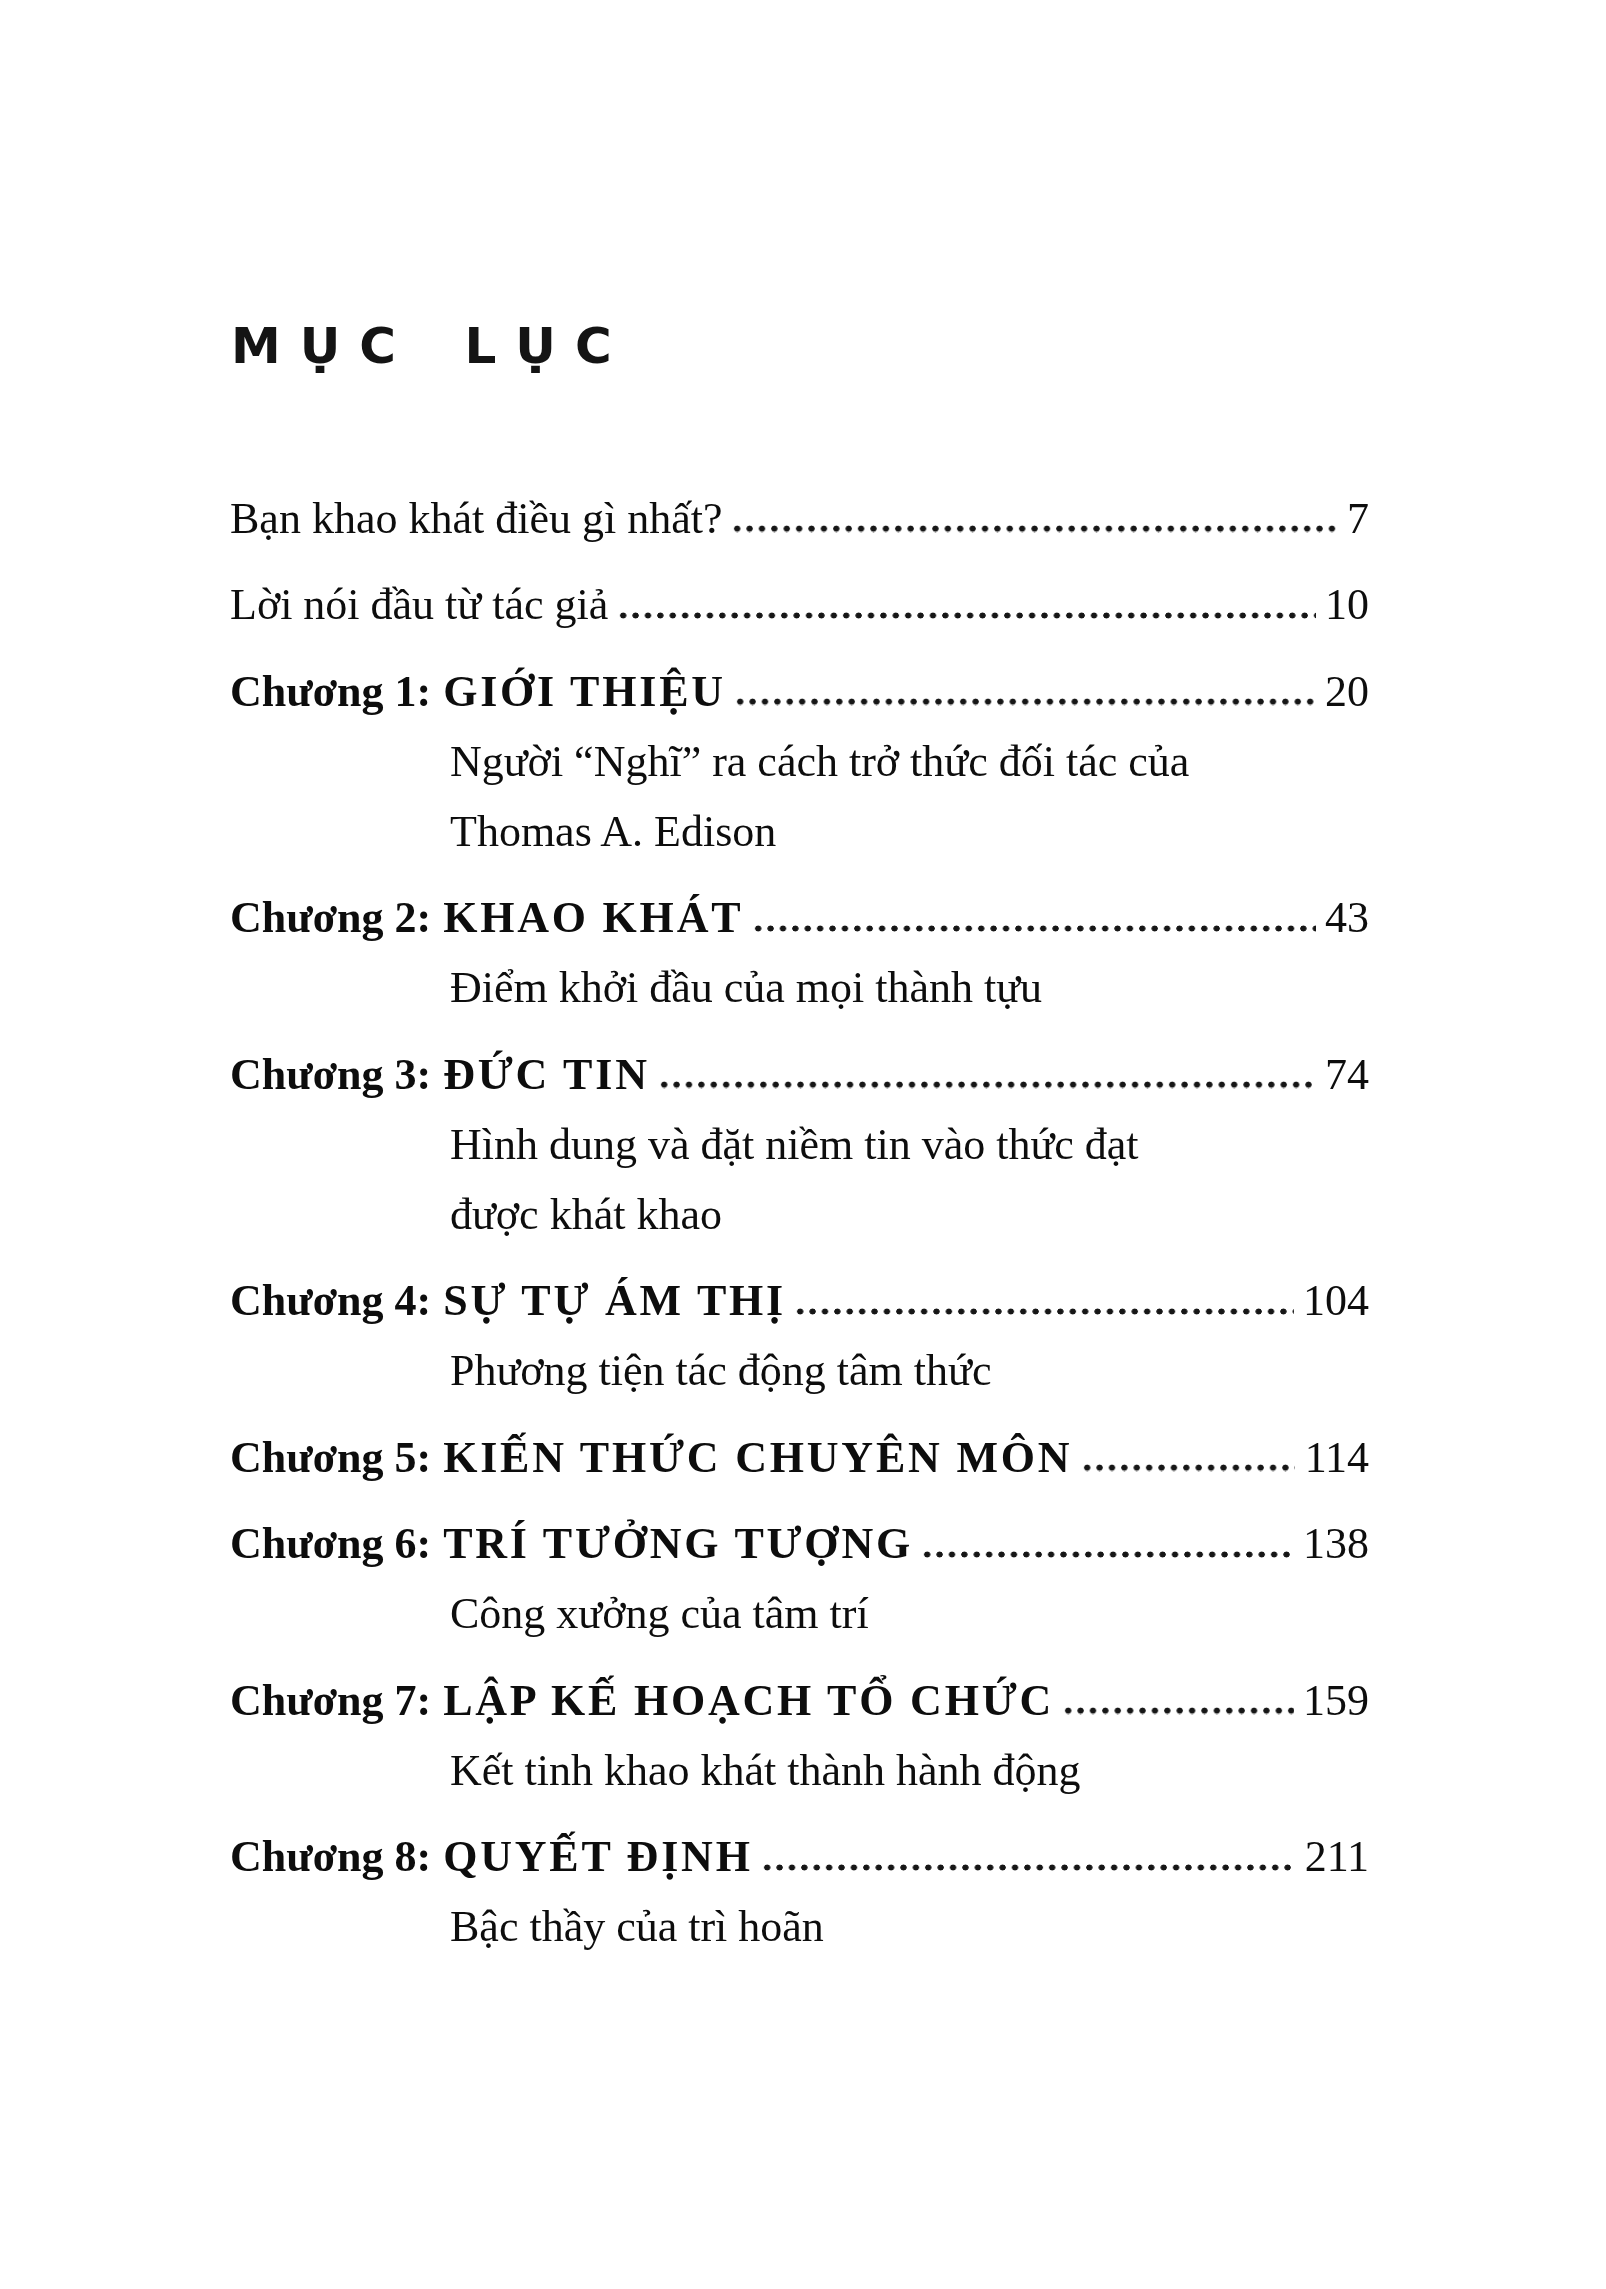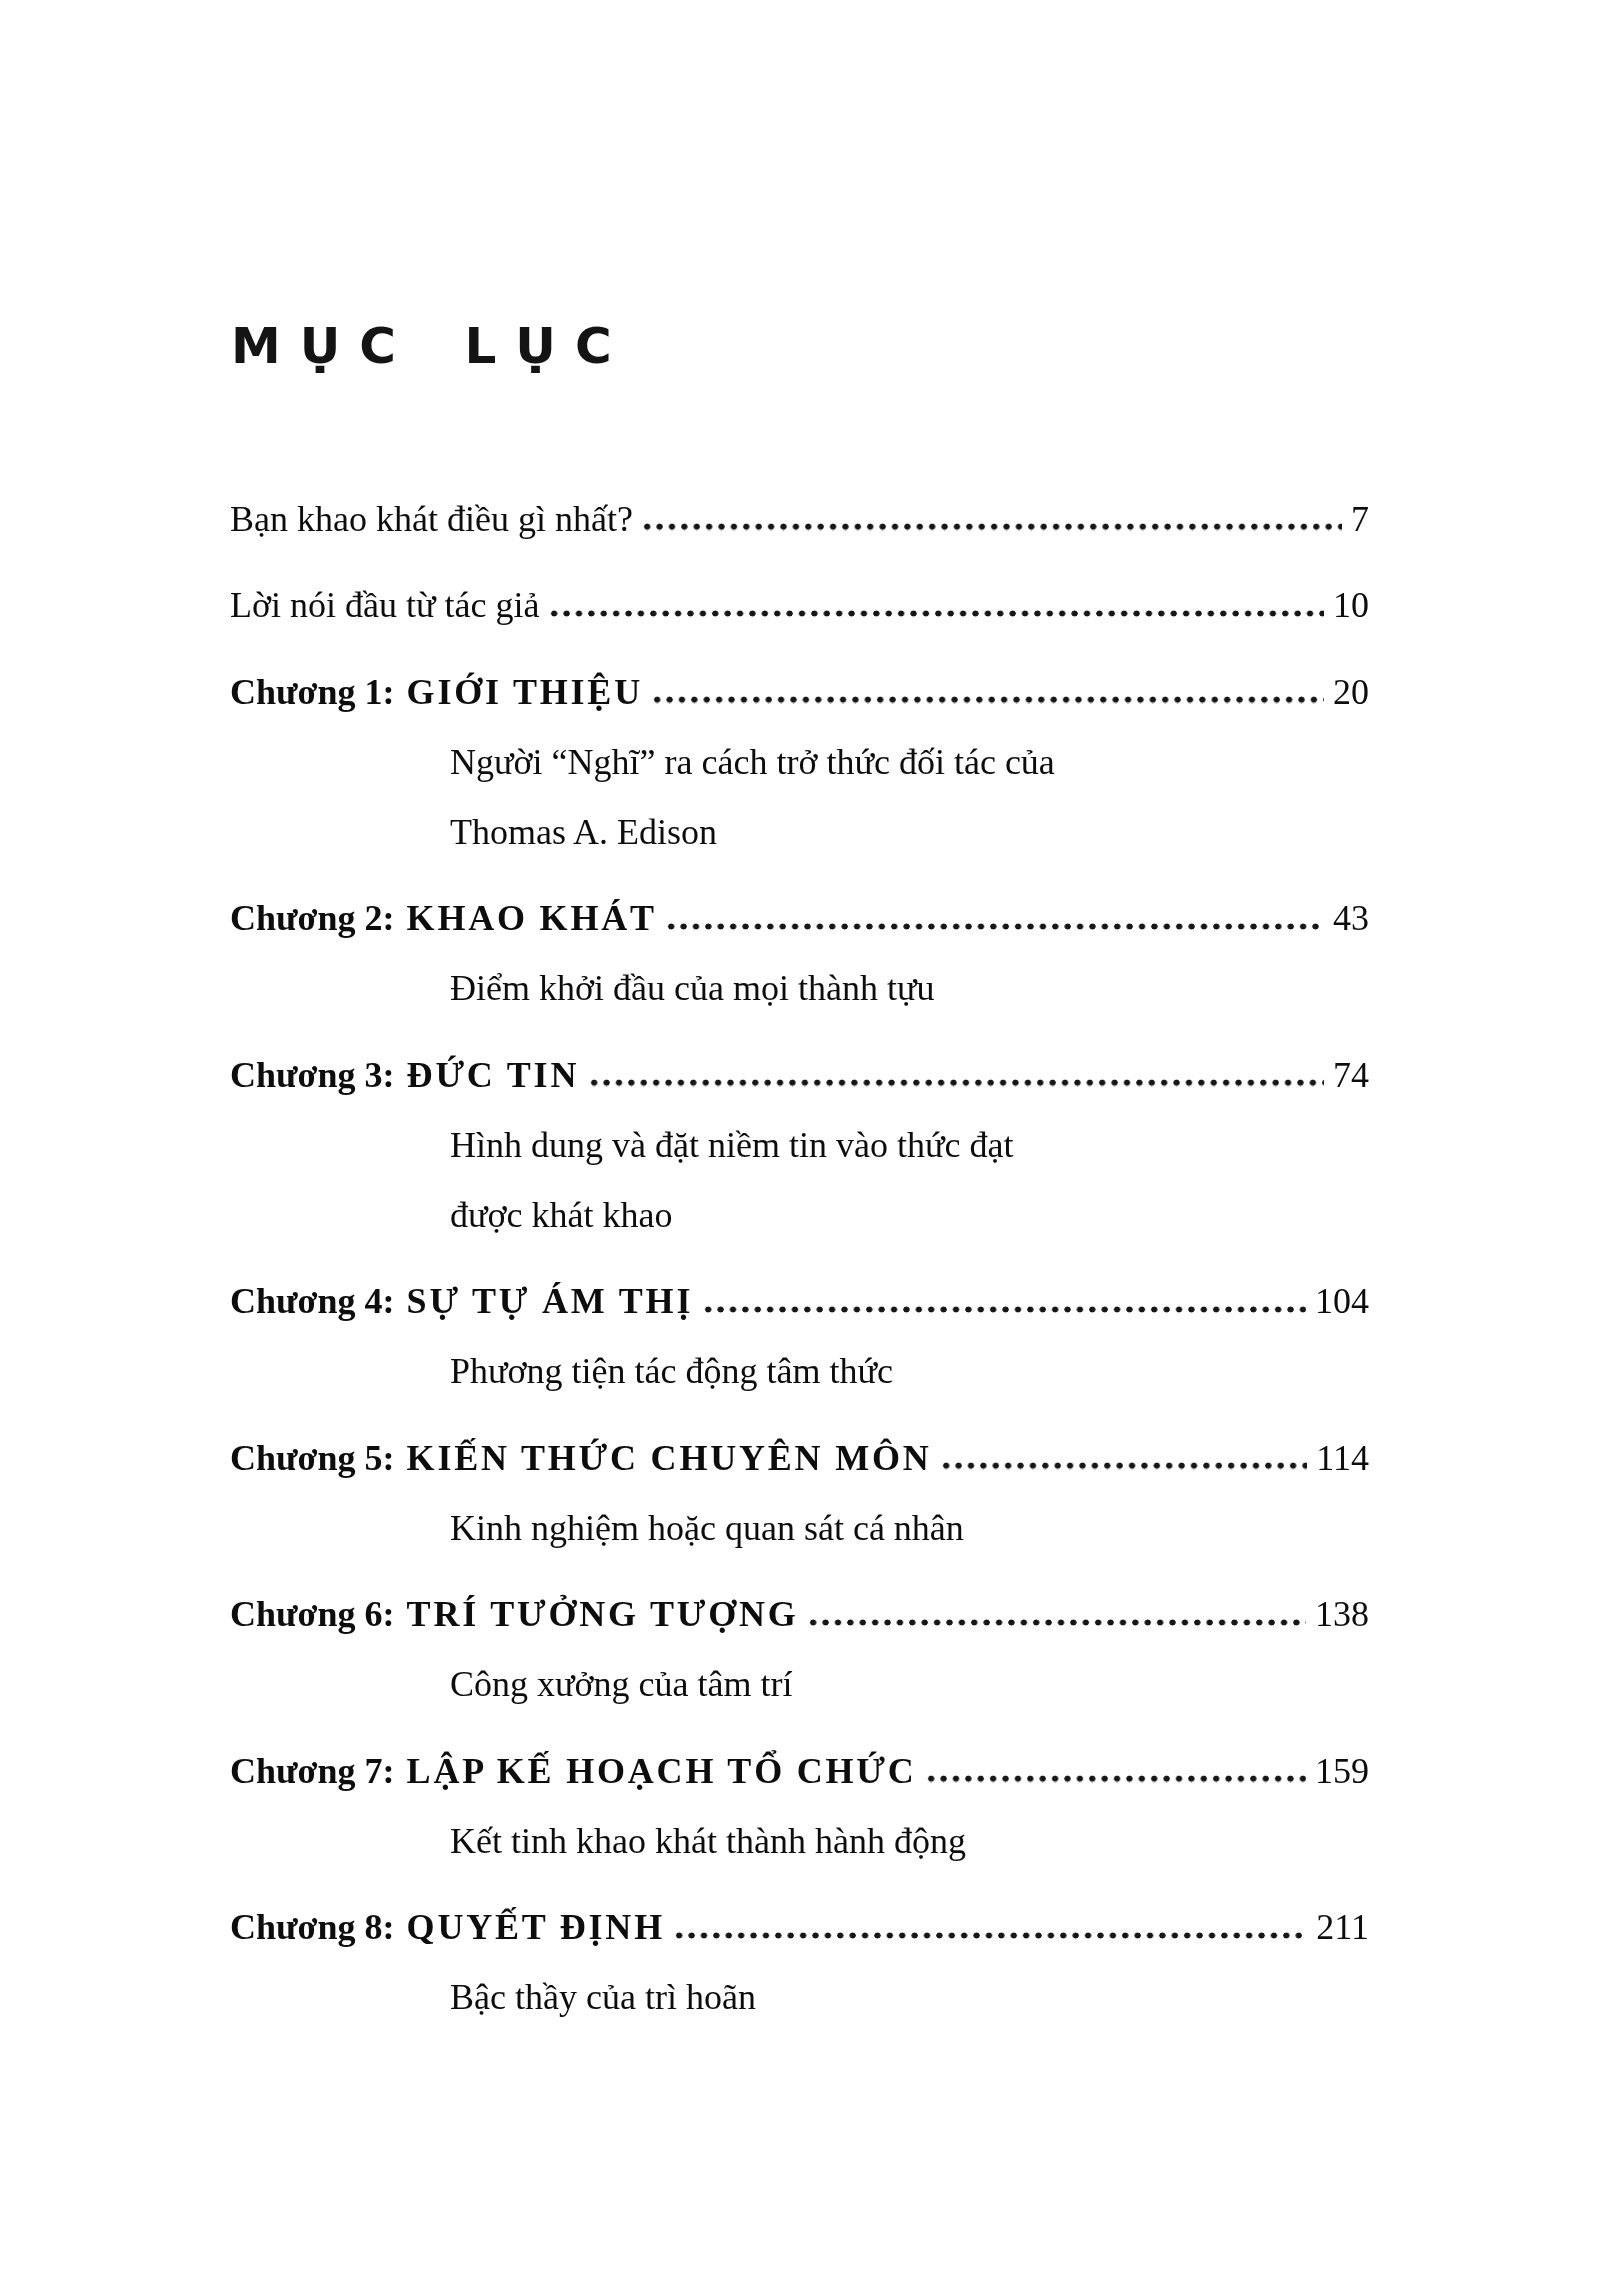--- a/index.html
+++ b/index.html
@@ -15,21 +15,21 @@
     font-weight:bold; font-size:50px; line-height:1;
     letter-spacing:19px; word-spacing:13px; color:#141414;
     white-space:nowrap;
     text-align:right;
   }
   .toc {
     position:absolute; left:230px; top:467px; width:1139px;
   }
   .row {
     display:flex; align-items:baseline;
-    font-size:36px; line-height:70px; white-space:nowrap;
+    font-size:44px; line-height:70px; white-space:nowrap;
   }
   .row.top { margin-top:16.5px; }
   .label { }
   .ch-label { font-weight:bold; }
   .ch-title { font-weight:bold; letter-spacing:2.8px; margin-left:12px; }
   .leader {
     flex:1 1 auto; height:7.3px; min-width:27.5px;
     margin:0 9.2px 0 8.3px;
     background-image:radial-gradient(circle, #161616 2.8px, transparent 3.4px);
     background-size:12.4px 7.3px;
@@ -97,23 +97,20 @@
     </div>
     <div class="row sub">
       <span class="subtext">Phương tiện tác động tâm thức</span>
     </div>
     <div class="row top chapter">
       <span class="ch-label">Chương 5:</span>
       <span class="ch-title">KIẾN THỨC CHUYÊN MÔN</span>
       <div class="leader"></div>
       <span class="pagenum">114</span>
     </div>
-    <div class="row sub">
-      <span class="subtext">Kinh nghiệm hoặc quan sát cá nhân</span>
-    </div>
     <div class="row top chapter">
       <span class="ch-label">Chương 6:</span>
       <span class="ch-title">TRÍ TƯỞNG TƯỢNG</span>
       <div class="leader"></div>
       <span class="pagenum">138</span>
     </div>
     <div class="row sub">
       <span class="subtext">Công xưởng của tâm trí</span>
     </div>
     <div class="row top chapter">

